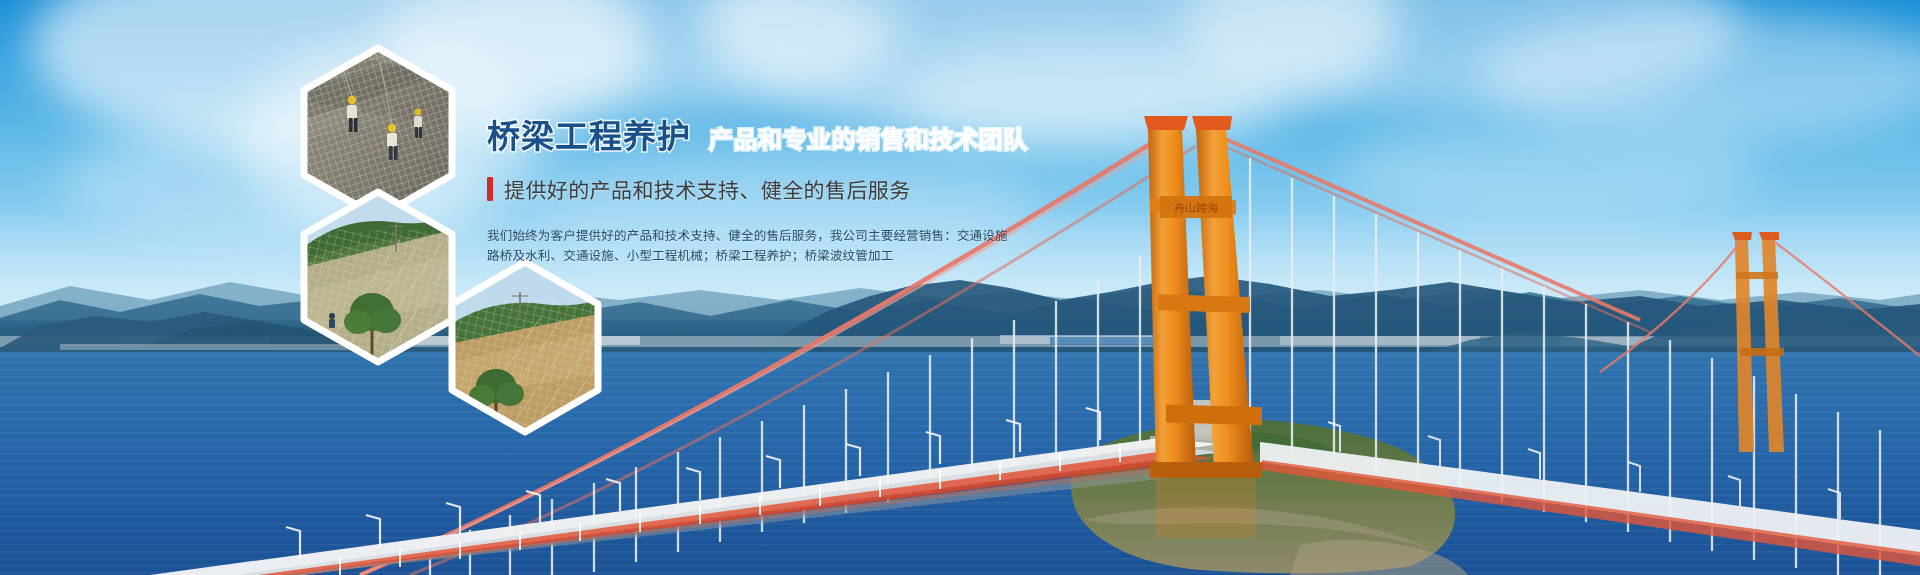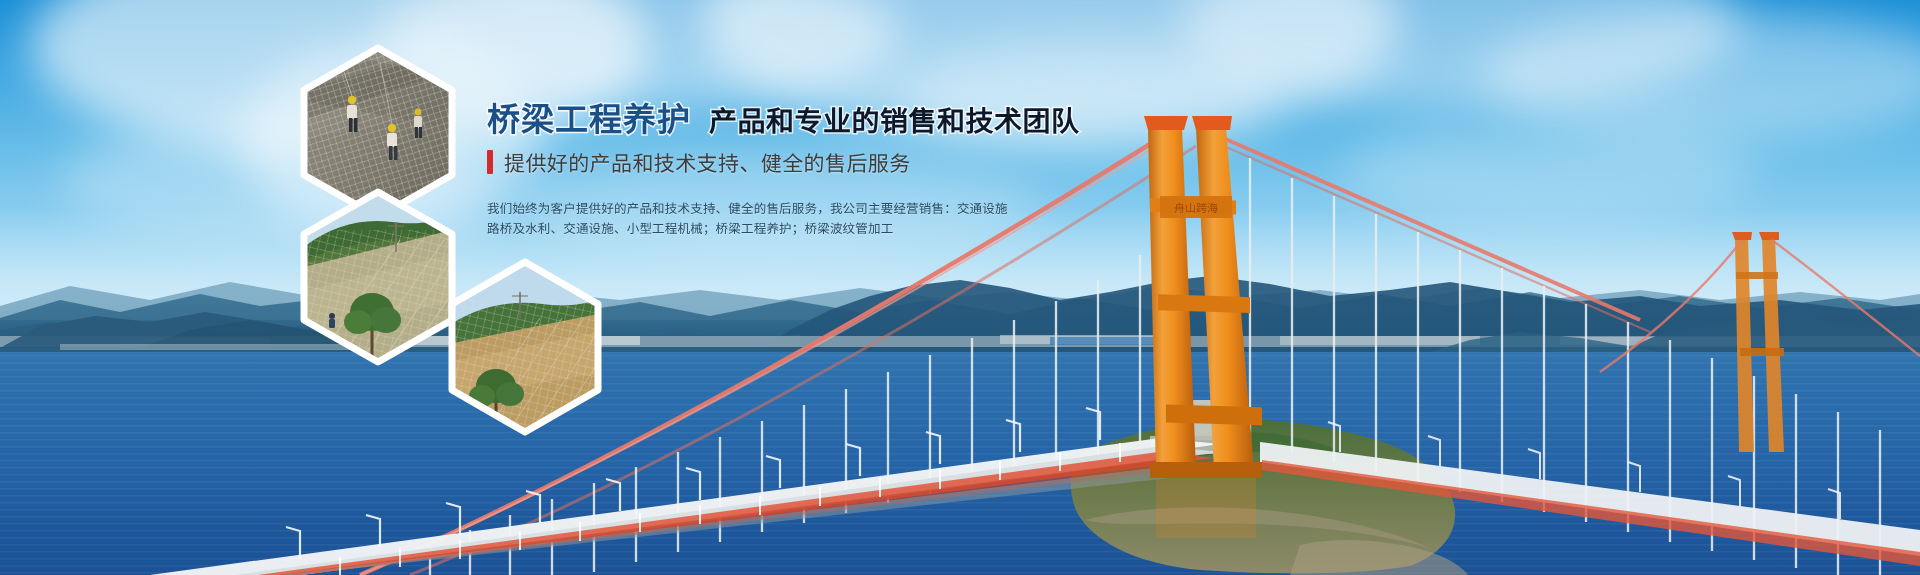--- a/index.html
+++ b/index.html
@@ -46,41 +46,41 @@
     position:absolute;left:0;top:0;width:1920px;height:255px;
     background:repeating-linear-gradient(180deg,
       rgba(255,255,255,.055) 0px, rgba(255,255,255,.055) 1px,
       rgba(255,255,255,0) 2px, rgba(255,255,255,0) 7px);
   }
 
   
   .scene{position:absolute;left:0;top:0;width:1920px;height:575px;}
 
   
-  .text-block{position:absolute;left:487px;top:103px;width:640px;}
+  .text-block{position:absolute;left:487px;top:120px;width:640px;}
 
   .headline{
     display:flex;align-items:baseline;gap:18px;
     white-space:nowrap;line-height:1;
   }
   .headline .h-main{
     font-size:33px;font-weight:bold;color:#1a4f87;letter-spacing:1px;
     -webkit-text-stroke:3px rgba(255,255,255,.80);
     paint-order:stroke fill;
     text-shadow:0 1px 0 rgba(255,255,255,.5);
   }
   .headline .h-sub{
-    font-size:28px;font-weight:bold;color:#0f172a;letter-spacing:.5px;
+    font-size:24px;font-weight:bold;color:#ffffff;letter-spacing:.5px;
     -webkit-text-stroke:3px rgba(255,255,255,.75);
     paint-order:stroke fill;
   }
 
   .subline{
     display:flex;align-items:center;gap:11px;
-    margin-top:11px;white-space:nowrap;
+    margin-top:21px;white-space:nowrap;
   }
   .redbar{width:6px;height:24px;background:#d32b2b;flex:0 0 auto;border-radius:1px;}
   .subline .s-text{
     font-size:21px;color:#3d3d3d;letter-spacing:.4px;
     text-shadow:0 1px 2px rgba(255,255,255,.45);
   }
 
   .paragraph{
     margin-top:22px;
     font-size:12.5px;line-height:20px;color:#2b4c63;

